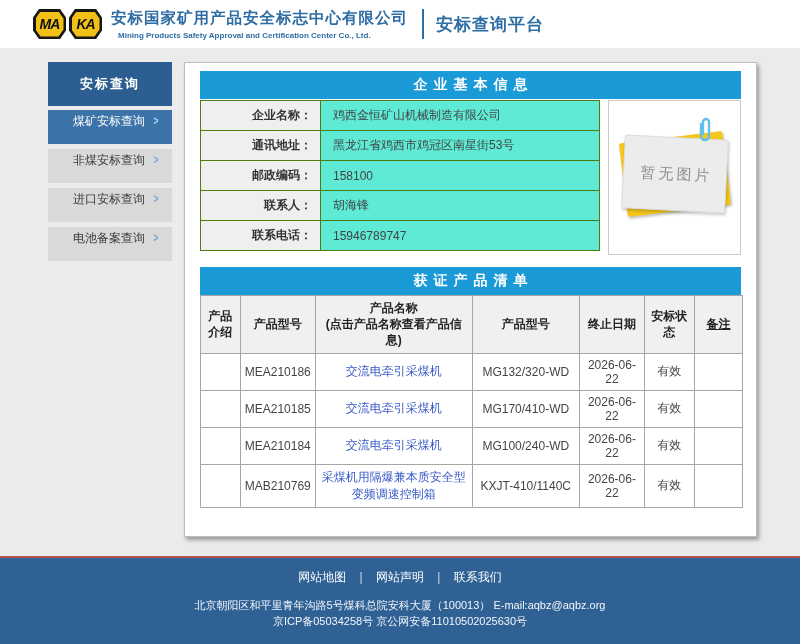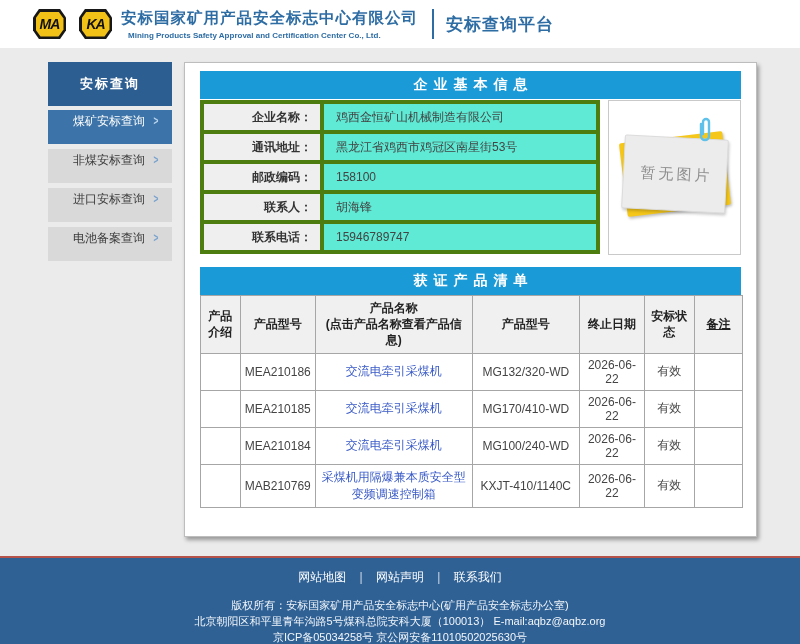--- a/index.html
+++ b/index.html
@@ -14,21 +14,21 @@
   }
 
   
   .top-header {
     height: 48px;
     background: #ffffff;
     display: flex;
     align-items: center;
     padding-left: 33px;
   }
-  .logo { display: flex; gap: 13px; align-items: center; }
+  .logo { display: flex; gap: 3px; align-items: center; }
   .badge {
     position: relative;
     width: 33px; height: 30px;
     background: #171717;
     clip-path: polygon(18% 0, 82% 0, 100% 28%, 100% 72%, 82% 100%, 18% 100%, 0 72%, 0 28%);
     display: flex; align-items: center; justify-content: center;
   }
   .badge-inner {
     position: absolute; inset: 2.5px;
     background: #f2c118;
@@ -92,21 +92,21 @@
   .section-bar {
     height: 28px; background: #1a9ad6; color: #ffffff;
     font-weight: bold; font-size: 14px;
     display: flex; align-items: center; justify-content: center;
     letter-spacing: 6px; text-indent: 6px;
   }
 
   .info-row { display: flex; align-items: flex-start; margin-top: 1px; }
   table.info-table { border-collapse: collapse; width: 401px; }
   table.info-table td {
-    border: 4px solid #4d7c0f; height: 30px; font-size: 12px;
+    border: 1px solid #4d7c0f; height: 30px; font-size: 12px;
   }
   td.info-label {
     width: 120px; background: #efefef; color: #333;
     font-weight: bold; text-align: right; padding-right: 8px;
   }
   td.info-value { background: #5eead4; color: #444; padding-left: 12px; }
 
   .noimg-box {
     width: 133px; height: 155px; margin-left: 8px;
     border: 1px solid #c9c9c9; background: #fff;
@@ -322,19 +322,18 @@
 
   <footer class="footer">
     <div class="footer-links">
       <a>网站地图</a>
       <span class="sep">|</span>
       <a>网站声明</a>
       <span class="sep">|</span>
       <a>联系我们</a>
     </div>
     <div class="footer-copy">
-      <div>版权所有：安标国家矿用产品安全标志中心(矿用产品安全标志办公室)</div>
       <div>北京朝阳区和平里青年沟路5号煤科总院安科大厦（100013） E-mail:aqbz@aqbz.org</div>
       <div>京ICP备05034258号 京公网安备11010502025630号</div>
     </div>
   </footer>
 
 </div>
 
 </body></html>

